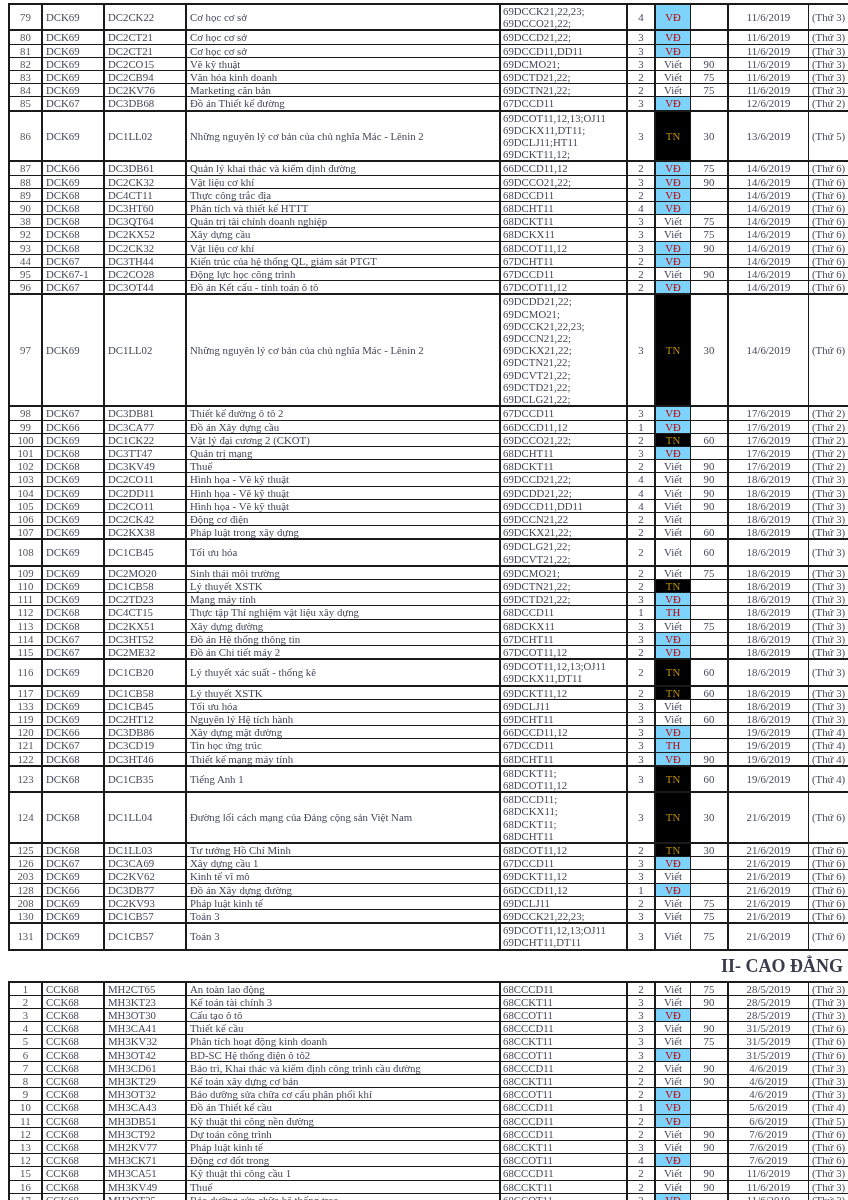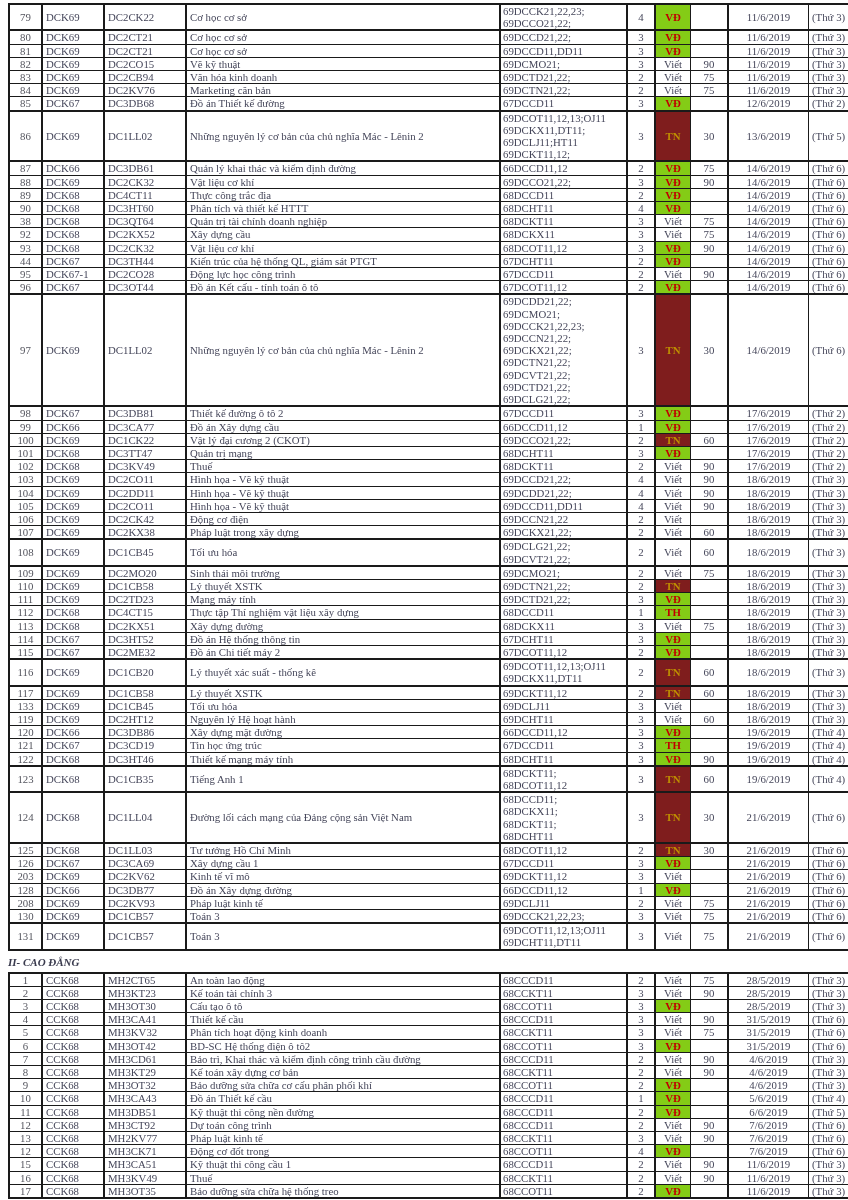--- a/index.html
+++ b/index.html
@@ -14,24 +14,24 @@
   .c-no{width:27px;text-align:center;color:#54555e;}
   .c-class{width:55px;text-align:left;padding-left:3px;}
   .c-code{width:75px;text-align:left;padding-left:3px;}
   .c-name{width:307px;text-align:left;padding-left:3px;}
   .c-groups{width:121px;text-align:left;}
   .c-credits{width:22px;text-align:center;}
   .c-format{width:30px;text-align:center;}
   .c-duration{width:32px;text-align:center;}
   .c-date{width:75px;text-align:center;}
   .c-weekday{width:43px;text-align:left;padding-left:3px;}
-  .fmt-vd{background:#84cc16;color:#C00000;font-weight:bold;text-align:center;}
-  .fmt-tn{background:#7f1d1d;color:#BF8F00;font-weight:bold;}
+  .fmt-vd{background:#7dd3fc;color:#C00000;font-weight:normal;text-align:center;}
+  .fmt-tn{background:#000000;color:#BF8F00;font-weight:normal;}
   .groups-line{line-height:12.2px;}
-  .section-header{width:835px;text-align:left;font-weight:bold;font-size:11px;color:#3A3B4E;margin:5px 0 4px 0;font-style:italic;}
+  .section-header{width:835px;text-align:right;font-weight:bold;font-size:18px;color:#3A3B4E;margin:5px 0 4px 0;}
 </style>
 </head>
 <body>
 
 <div class="page">
   <table>
     <tbody id="tbody-dh">
         <tr class="thick">
           <td class="c-no">79</td>
           <td class="c-class">DCK69</td>
@@ -603,21 +603,21 @@
           <td class="c-credits">3</td>
           <td class="c-format">Viết</td>
           <td class="c-duration"></td>
           <td class="c-date">18/6/2019</td>
           <td class="c-weekday">(Thứ 3)</td>
         </tr>
         <tr>
           <td class="c-no">119</td>
           <td class="c-class">DCK69</td>
           <td class="c-code">DC2HT12</td>
-          <td class="c-name">Nguyên lý Hệ hoạt hành</td>
+          <td class="c-name">Nguyên lý Hệ tích hành</td>
           <td class="c-groups">
             <div class="groups-line">69DCHT11</div>
           </td>
           <td class="c-credits">3</td>
           <td class="c-format">Viết</td>
           <td class="c-duration">60</td>
           <td class="c-date">18/6/2019</td>
           <td class="c-weekday">(Thứ 3)</td>
         </tr>
         <tr>

